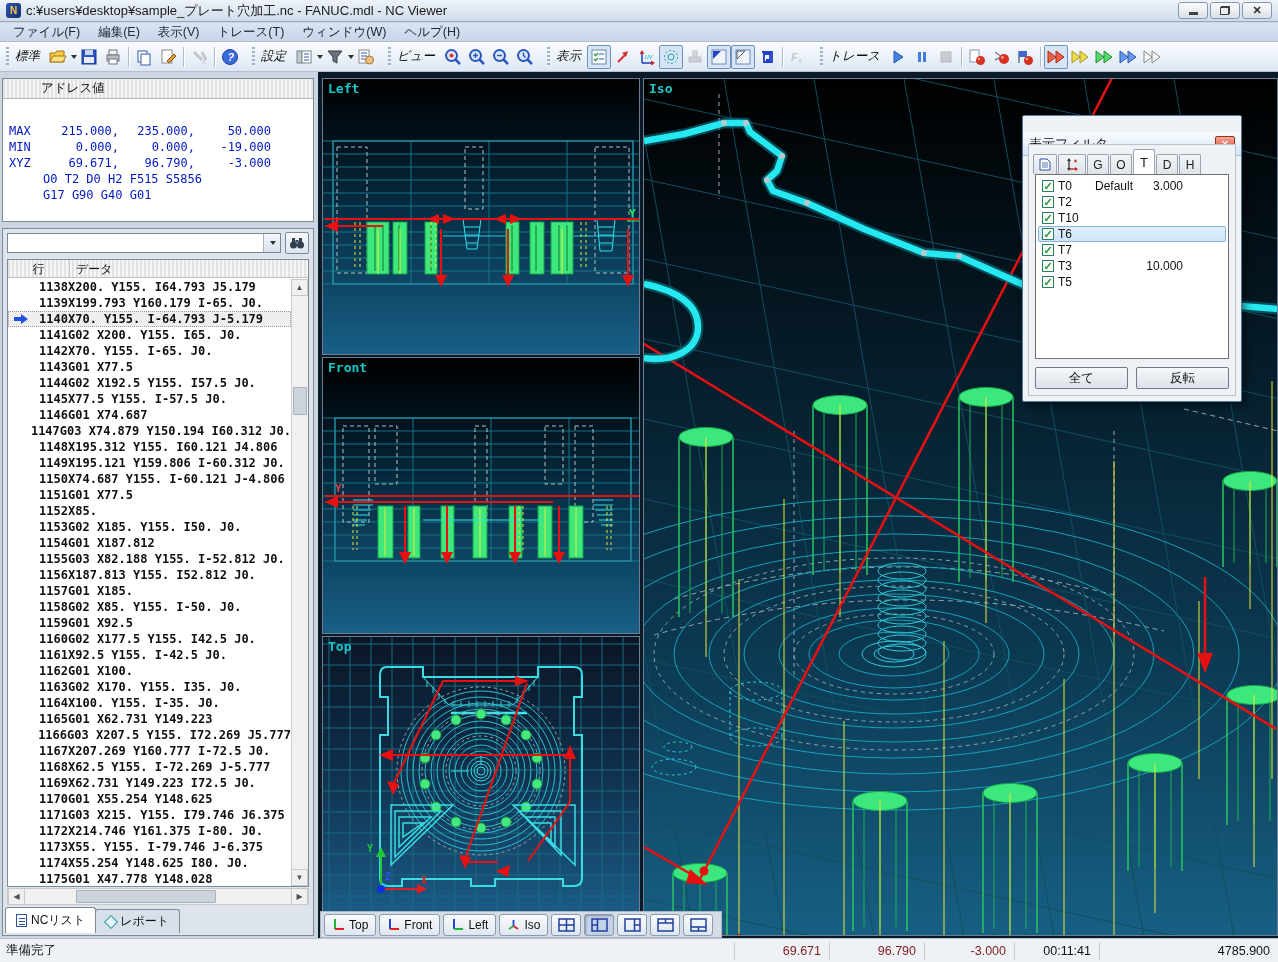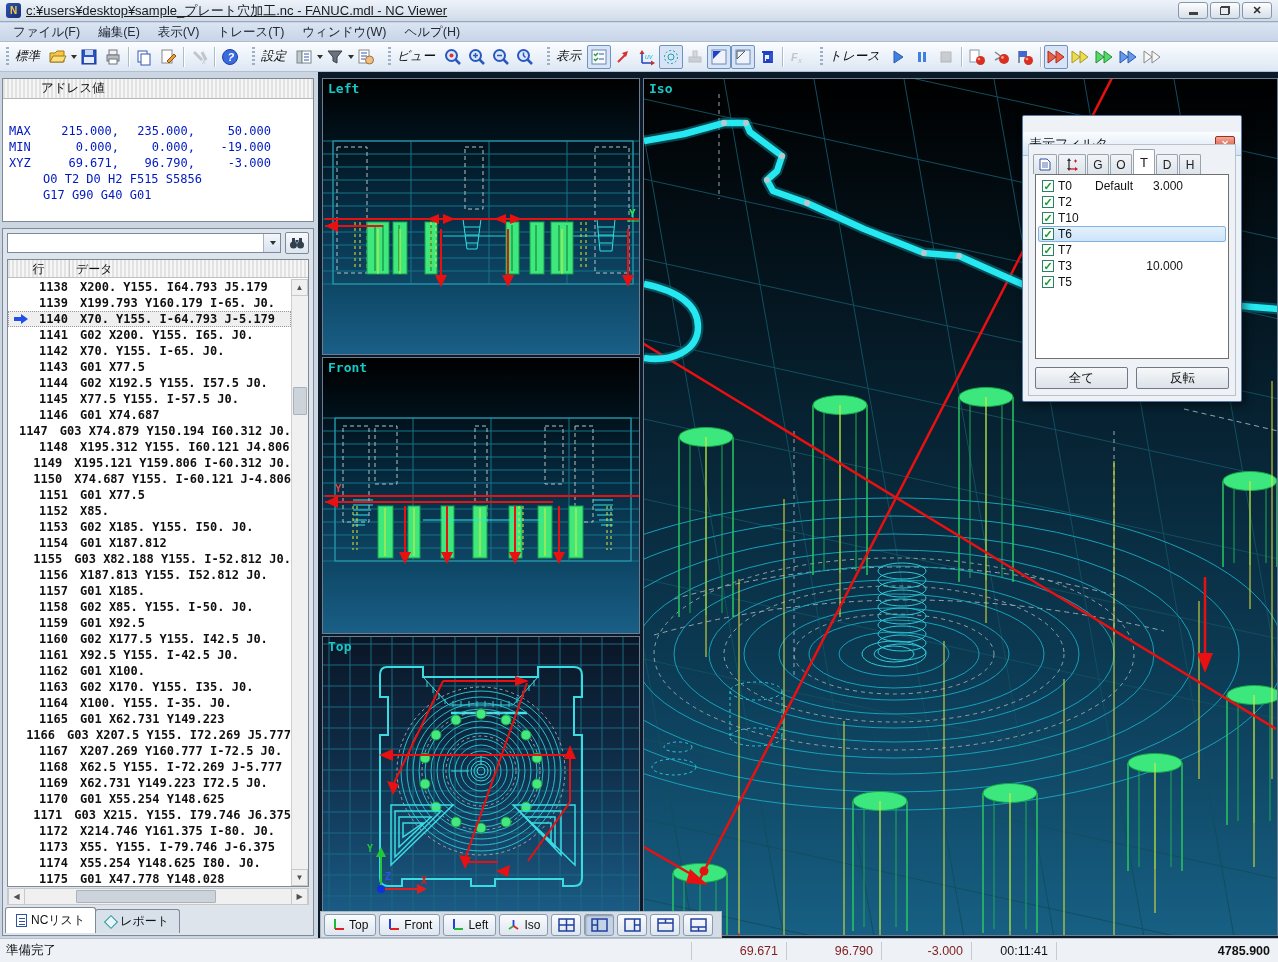--- a/index.html
+++ b/index.html
@@ -6,21 +6,21 @@
   *{box-sizing:border-box;}
   .app{position:relative;width:1278px;height:962px;background:#ccd6e2;overflow:hidden;
        font-family:"Liberation Sans",sans-serif;font-size:12px;color:#111;}
   
   .titlebar{position:absolute;left:0;top:0;width:1278px;height:22px;
     background:linear-gradient(#eef3fa,#d0dbe9);border-bottom:1px solid #98a8bc;
     display:flex;align-items:center;padding:0 4px;}
   .app-icon{width:15px;height:15px;border-radius:3px;margin:0 5px 0 2px;
     background:linear-gradient(135deg,#2c52b8,#16306e);color:#f5c842;font-weight:bold;
     font-size:10px;display:flex;align-items:center;justify-content:center;}
-  .title-text{font-size:13px;color:#1a1a1a;flex:1;white-space:nowrap;overflow:hidden;text-decoration:underline;}
+  .title-text{font-size:13px;color:#1a1a1a;flex:1;white-space:nowrap;overflow:hidden;}
   .win-btns{display:flex;gap:2px;margin-right:2px;}
   .win-btn{width:30px;height:17px;border:1px solid #8898ac;border-radius:3px;
     background:linear-gradient(#fdfdfd,#d8dfe8);display:flex;align-items:center;justify-content:center;}
   .glyph-min{width:9px;height:3px;background:#404040;margin-top:6px;}
   .glyph-restore{position:relative;width:10px;height:9px;}
   .glyph-restore:before{content:"";position:absolute;right:0;top:0;width:7px;height:6px;border:1px solid #404040;}
   .glyph-restore:after{content:"";position:absolute;left:0;bottom:0;width:7px;height:6px;border:1px solid #404040;background:#e8edf4;}
   .glyph-close{font-size:11px;font-weight:bold;color:#303030;line-height:1;}
   
   .menubar{position:absolute;left:0;top:23px;width:1278px;height:19px;
@@ -71,21 +71,21 @@
   .nc-rows{position:absolute;left:0;top:19px;right:17px;bottom:0;overflow:hidden;
     font-family:"DejaVu Sans Mono",monospace;font-size:12px;color:#101010;}
   .nc-row{display:flex;height:16px;line-height:16px;align-items:center;font-weight:bold;}
   .nc-row.current{background:#efefef;outline:1px dotted #9a9a9a;outline-offset:-1px;}
   .nc-gutter{width:26px;display:flex;align-items:center;justify-content:center;}
   .cur-arrow{display:none;align-items:center;}
   .nc-row.current .cur-arrow{display:flex;}
   .cur-arrow .bar{width:7px;height:4px;background:#2050e8;}
   .cur-arrow .tri{width:0;height:0;border-left:7px solid #2050e8;border-top:5px solid transparent;border-bottom:5px solid transparent;}
   .nc-line{width:34px;text-align:right;}
-  .nc-data{padding-left:12px;white-space:pre;}
+  .nc-data{white-space:pre;}
   
   .vscroll{position:absolute;top:19px;right:0;bottom:0;width:17px;background:#f0f0f0;border-left:1px solid #d0d0d0;}
   .hscroll{position:absolute;left:4px;right:4px;bottom:30px;height:17px;background:#f0f0f0;border:1px solid #c8c8c8;}
   .sb-btn{position:absolute;width:17px;height:17px;background:#f0f0f0;border:1px solid #c8c8c8;
     display:flex;align-items:center;justify-content:center;font-size:8px;color:#505050;}
   .sb-thumb{position:absolute;background:#cdd3da;border:1px solid #aab2bc;border-radius:1px;}
   
   .panel-tabs{position:absolute;left:2px;bottom:2px;height:26px;display:flex;align-items:flex-end;}
   .ptab{height:24px;display:flex;align-items:center;gap:4px;padding:0 10px;border:1px solid #808a96;
     border-bottom:none;background:#d8e0ea;font-size:12px;border-radius:3px 3px 0 0;margin-right:-1px;}
@@ -134,21 +134,21 @@
   .fval{position:absolute;right:42px;font-size:12px;}
   .fd-btns{position:absolute;left:6px;right:6px;bottom:6px;height:22px;display:flex;gap:8px;}
   .fd-btn{flex:1;border:1px solid #707a86;border-radius:2px;background:linear-gradient(#f6f8fa,#dce2e8);
     display:flex;align-items:center;justify-content:center;font-size:12.5px;}
   
   .statusbar{position:absolute;left:0;top:938px;width:1278px;height:24px;background:#eef1f5;
     border-top:1px solid #b8c2cc;display:flex;align-items:center;font-size:12.5px;}
   .sb-ready{flex:1;padding-left:6px;color:#101010;}
   .sb-cell{border-left:1px solid #c4ccd4;height:18px;display:flex;align-items:center;justify-content:flex-end;padding:0 8px;}
   .sb-blue{color:#7f1d1d;}
-  .w95{width:95px;}.w90{width:90px;}.w85{width:85px;}.w205{width:222px;font-weight:bold;}
+  .w95{width:95px;}.w90{width:90px;}.w85{width:85px;}.w205{width:179px;}
   svg{display:block;}
 </style>
 </head>
 <body>
 
 <div class="app">
 
   <div class="titlebar">
     <div class="app-icon">N</div>
     <div class="title-text">c:¥users¥desktop¥sample_プレート穴加工.nc - FANUC.mdl - NC Viewer</div>

